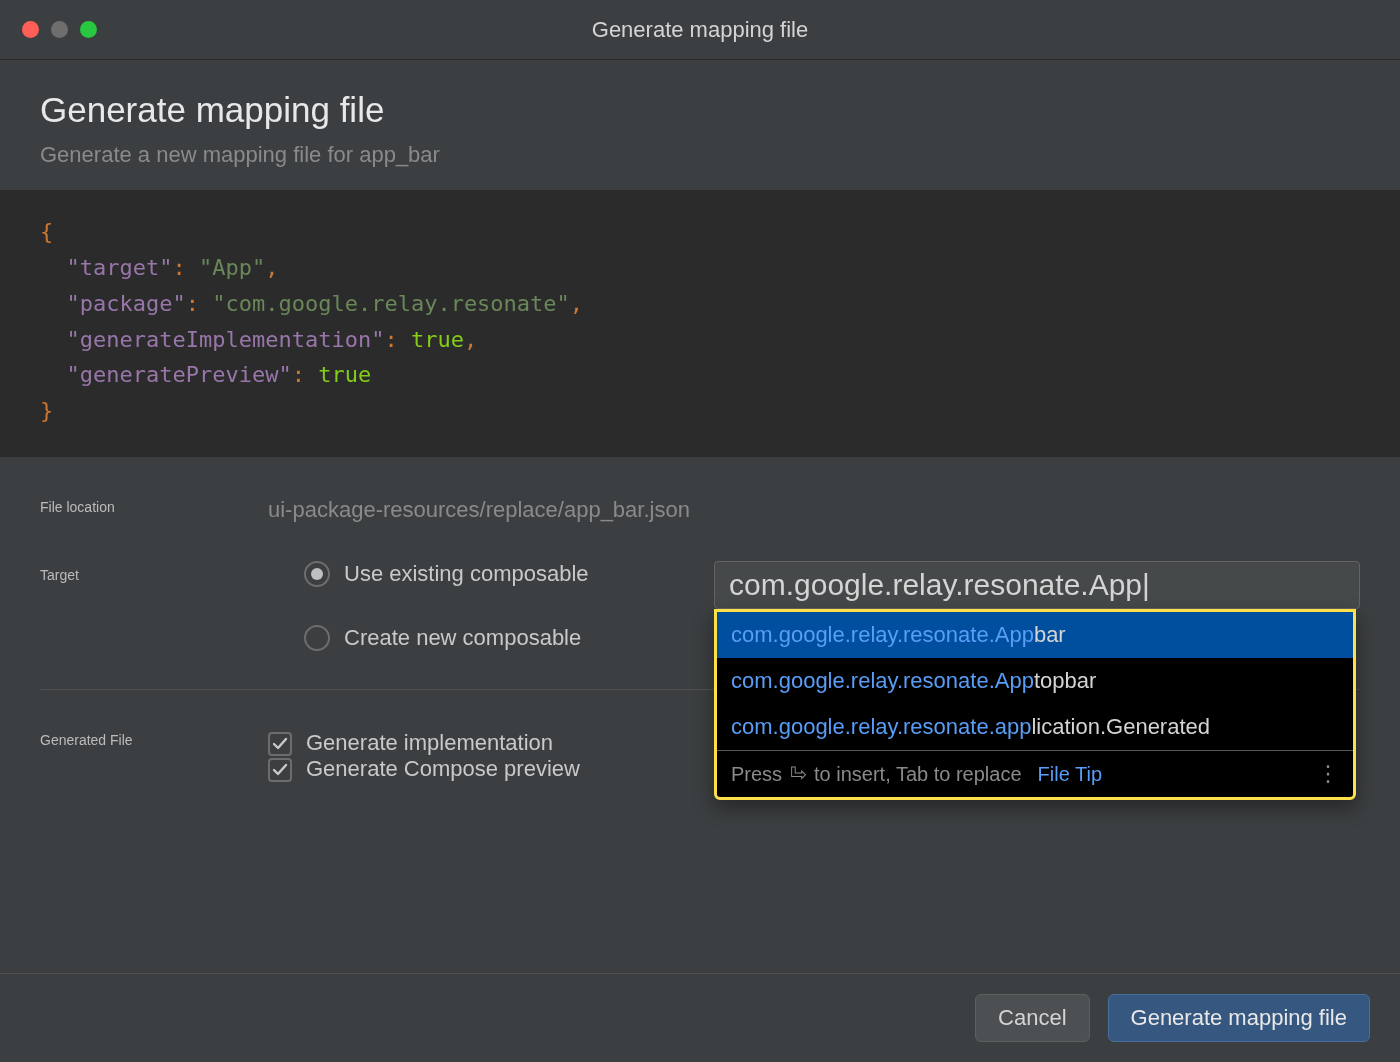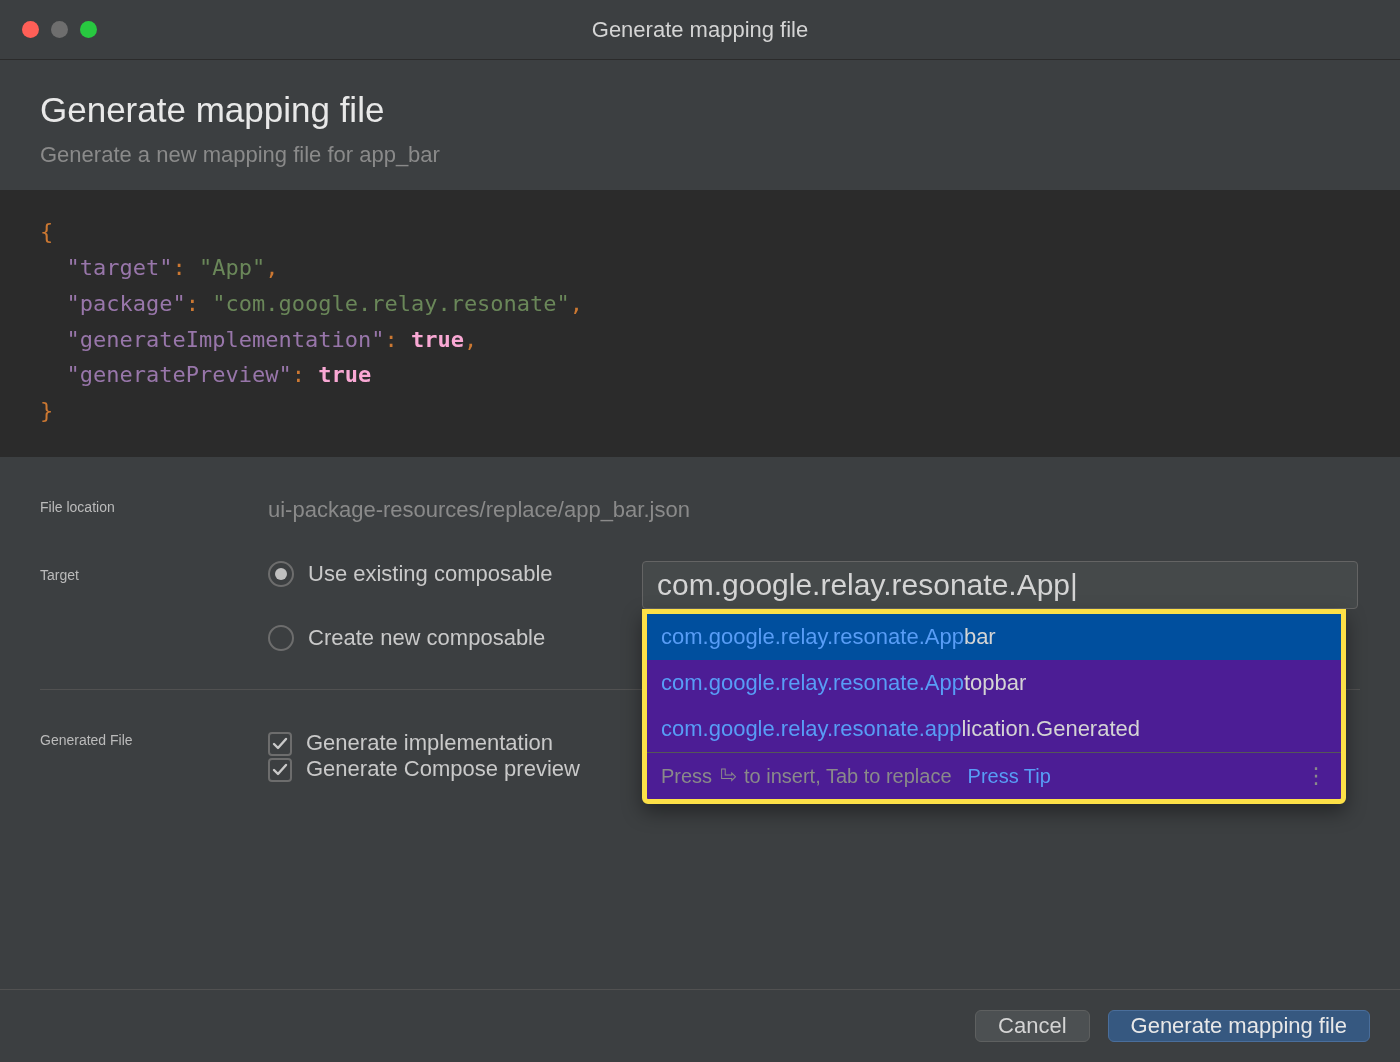--- a/index.html
+++ b/index.html
@@ -60,21 +60,21 @@
     padding: 24px 40px 28px 40px;
     font-family: "Menlo", "Consolas", monospace;
     font-size: 22px;
     line-height: 1.63;
     white-space: pre;
     color: #a9b7c6;
   }
   .c-brace { color: #cc7832; }
   .c-key { color: #9876aa; }
   .c-str { color: #6a8759; }
-  .c-bool { color: #f9a8d4; font-weight: bold; }
+  .c-bool { color: #84cc16; }
   .c-punc { color: #cc7832; }
   .form {
     padding: 40px 40px 20px 40px;
     flex: 1;
     position: relative;
   }
   .form-row {
     display: flex;
     align-items: flex-start;
     margin-bottom: 38px;
@@ -145,23 +145,23 @@
     border-radius: 4px;
     color: #d4d4d4;
     font-size: 30px;
     padding: 0 14px;
     outline: none;
     font-family: inherit;
   }
   .autocomplete {
     position: absolute;
     top: 48px;
-    left: 0; right: 12px;
-    background: #4c1d95;
-    border: 5px solid #fde047;
+    left: 0; right: 4px;
+    background: #000000;
+    border: 3px solid #fde047;
     border-radius: 0 0 6px 6px;
     box-shadow: 0 8px 20px rgba(0,0,0,.4);
     overflow: hidden;
   }
   .ac-item {
     padding: 10px 14px;
     font-size: 22px;
     cursor: pointer;
   }
   .ac-item .match { color: #589df6; }
@@ -188,34 +188,34 @@
   }
   .footer {
     border-top: 1px solid #515151;
     padding: 20px 30px;
     display: flex;
     justify-content: flex-end;
     gap: 18px;
   }
   .btn {
     font-size: 22px;
-    padding: 2px 22px;
+    padding: 10px 22px;
     border-radius: 6px;
     border: 1px solid #5e6060;
     background: #4c5052;
     color: #d4d4d4;
     cursor: pointer;
     font-family: inherit;
   }
   .btn.primary {
     background: #365880;
     border-color: #4a6e9b;
     color: #e8e8e8;
   }
-  .target-row { align-items: flex-start; }
+  .target-row { align-items: flex-start; gap: 36px; }
   .target-row .form-label { padding-top: 6px; }
   .target-row .radio-col { width: 374px; }
 </style>
 </head>
 <body>
 
 <div class="window">
 
   <div class="titlebar">
     <div class="traffic-lights">
@@ -266,21 +266,21 @@
             <span class="match">com.google.relay.resonate.App</span><span class="rest">bar</span>
           </div>
           <div class="ac-item">
             <span class="match">com.google.relay.resonate.App</span><span class="rest">topbar</span>
           </div>
           <div class="ac-item">
             <span class="match">com.google.relay.resonate.app</span><span class="rest">lication.Generated</span>
           </div>
           <div class="ac-footer">
             <span class="hint"><span>Press </span><span class="enter-icon">⏎</span><span> to insert, Tab to replace</span></span>
-            <span class="next-tip">Press Tip</span>
+            <span class="next-tip">File Tip</span>
             <span class="spacer"></span>
             <span class="dots">⋮</span>
           </div>
         </div>
       </div>
     </div>
 
     <hr class="divider">
 
     <div class="form-row">

